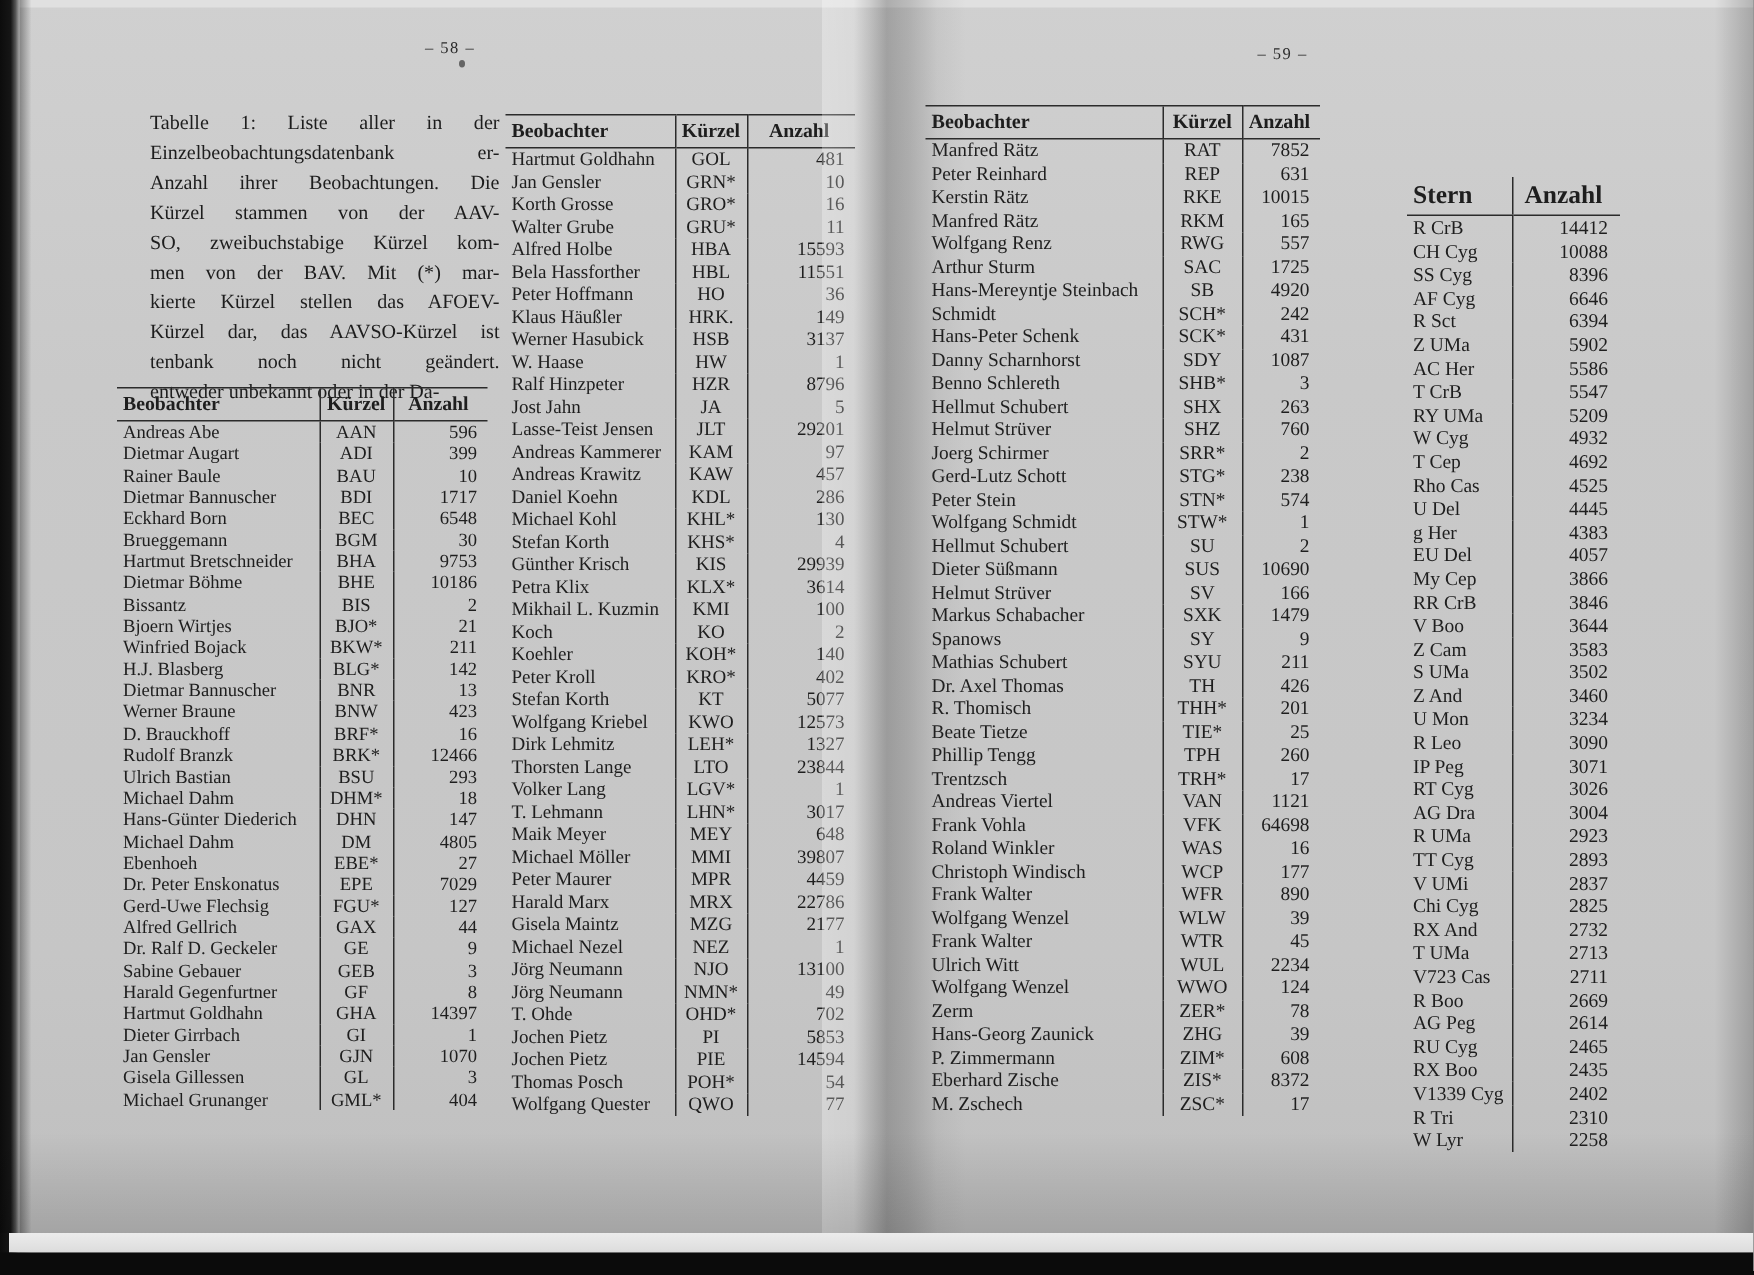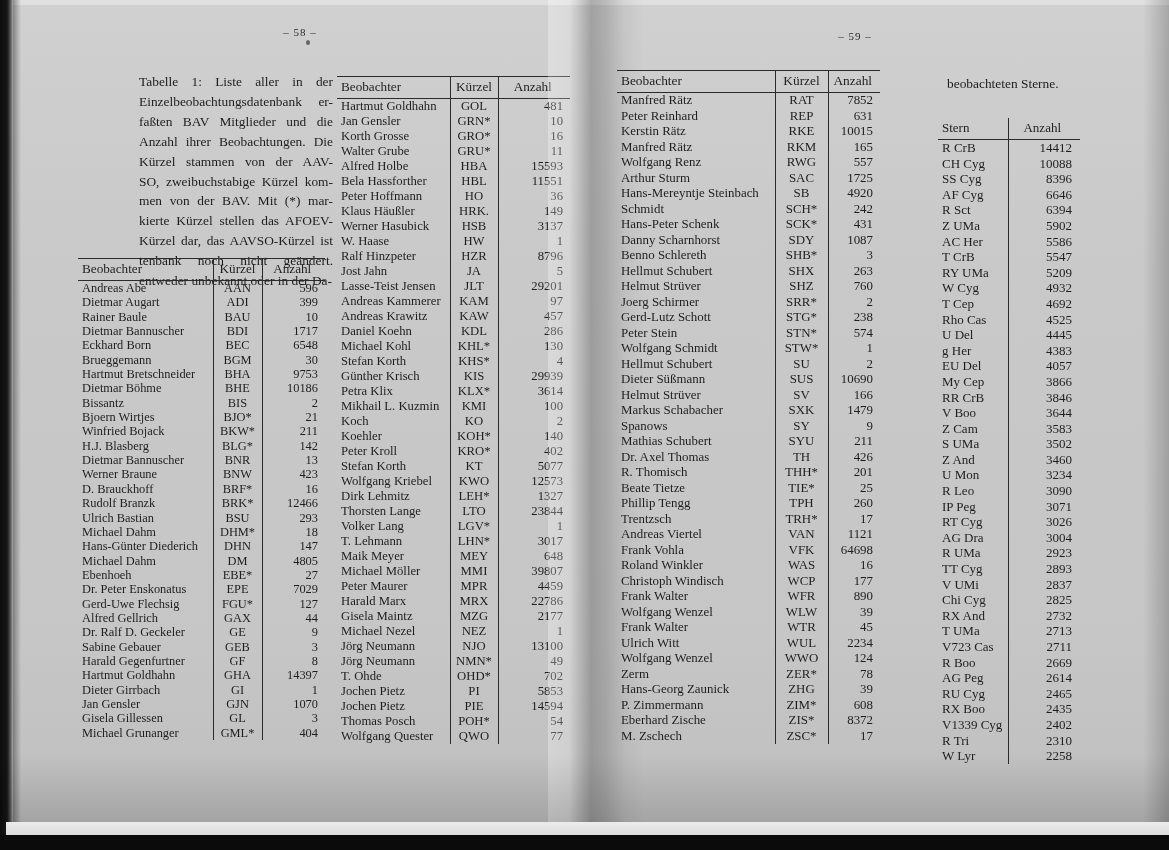--- a/index.html
+++ b/index.html
@@ -22,60 +22,59 @@
     background:linear-gradient(180deg,rgba(0,0,0,0),rgba(0,0,0,.14));}
   .bottom-light{position:absolute;left:6px;top:822px;width:1163px;height:13px;
     background:linear-gradient(180deg,#ececec,#dcdcdc);}
   .bottom-black{position:absolute;left:0;top:835px;width:1169px;height:15px;background:#0b0b0b;}
   .top-light{position:absolute;left:13px;top:0;width:1156px;height:5px;background:rgba(255,255,255,.35);}
   .artifact-dot{position:absolute;left:306px;top:40px;width:4px;height:5px;border-radius:50%;background:#4a4a4a;opacity:.8;}
 
   .pagenum{position:absolute;font-size:11px;letter-spacing:1px;color:#2a2a2a;}
 
   .caption{position:absolute;font-size:13.4px;color:#1d1d1d;}
-  .caption .cap-line{white-space:nowrap;text-align:justify;text-align-last:justify;line-height:19.9px;margin-left:39px;}
+  .caption .cap-line{white-space:nowrap;text-align:justify;text-align-last:justify;line-height:19.9px;}
   .caption .cap-line:last-child{text-align-last:left;}
   .caption2 .cap-line{line-height:19.5px;}
 
   table{border-collapse:collapse;table-layout:fixed;position:absolute;}
-  th{font-weight:normal;font-size:13.2px;padding:2px 4px 3px 4px;
+  th{font-weight:bold;font-size:13.2px;padding:2px 4px 3px 4px;
      border-top:1.5px solid #2b2b2b;border-bottom:1.5px solid #2b2b2b;text-align:left;margin-top:12px;}
   td{font-size:12.7px;padding:0 4px;overflow:hidden;white-space:nowrap;}
   th:nth-child(2),td:nth-child(2){border-left:1.3px solid #2b2b2b;border-right:1.3px solid #2b2b2b;text-align:center;}
   th:nth-child(3),td:nth-child(3){text-align:right;padding-right:7px;}
   th:nth-child(3){text-align:center;}
 
   #tableA{left:78px;top:258px;width:247px;}
   #tableA td{line-height:14.35px;font-size:12.4px;}
   #tableB{left:337px;top:76px;width:233px;}
   #tableB td{line-height:15.0px;}
   #tableC{left:617px;top:70px;width:263px;}
   #tableC td{line-height:15.5px;font-size:12.9px;}
   #tableC th{font-size:13.4px;}
 
   #table2{left:938px;top:118px;width:142px;}
-  #table2 th{border-top:none;font-size:13px;}
+  #table2 th{border-top:none;font-size:17px;}
   #table2 td{line-height:15.6px;font-size:13px;}
   #table2 th:nth-child(2),#table2 td:nth-child(2){border-right:none;text-align:right;padding-right:8px;}
   #table2 th:nth-child(2){text-align:center;}
 </style>
 </head>
 <body>
 
 <div id="scan">
 
   <div class="top-light"></div>
 
   <div class="pagenum" style="left:240px;top:26px;width:120px;text-align:center;">– 58 –</div>
   <div class="artifact-dot"></div>
 
   <div class="caption" style="left:100px;top:72px;width:233px;">
       <div class="cap-line">Tabelle 1: Liste aller in der</div>
       <div class="cap-line">Einzelbeobachtungsdatenbank er-</div>
-      <div class="cap-line">faßten BAV Mitglieder und die</div>
       <div class="cap-line">Anzahl ihrer Beobachtungen. Die</div>
       <div class="cap-line">Kürzel stammen von der AAV-</div>
       <div class="cap-line">SO, zweibuchstabige Kürzel kom-</div>
       <div class="cap-line">men von der BAV. Mit (*) mar-</div>
       <div class="cap-line">kierte Kürzel stellen das AFOEV-</div>
       <div class="cap-line">Kürzel dar, das AAVSO-Kürzel ist</div>
       <div class="cap-line">tenbank noch nicht geändert.</div>
       <div class="cap-line">entweder unbekannt oder in der Da-</div>
     </div>
 
@@ -711,21 +710,20 @@
         </tr>
         <tr>
           <td>M. Zschech</td>
           <td>ZSC*</td>
           <td>17</td>
         </tr>
       </tbody>
   </table>
 
   <div class="caption caption2" style="left:908px;top:74px;width:206px;">
-      <div class="cap-line">beobachteten Sterne.</div>
     </div>
 
   <table id="table2">
     <colgroup>
         <col style="width:70px">
         <col style="width:72px">
       </colgroup>
     <thead>
         <tr>
       <th>Stern</th>

